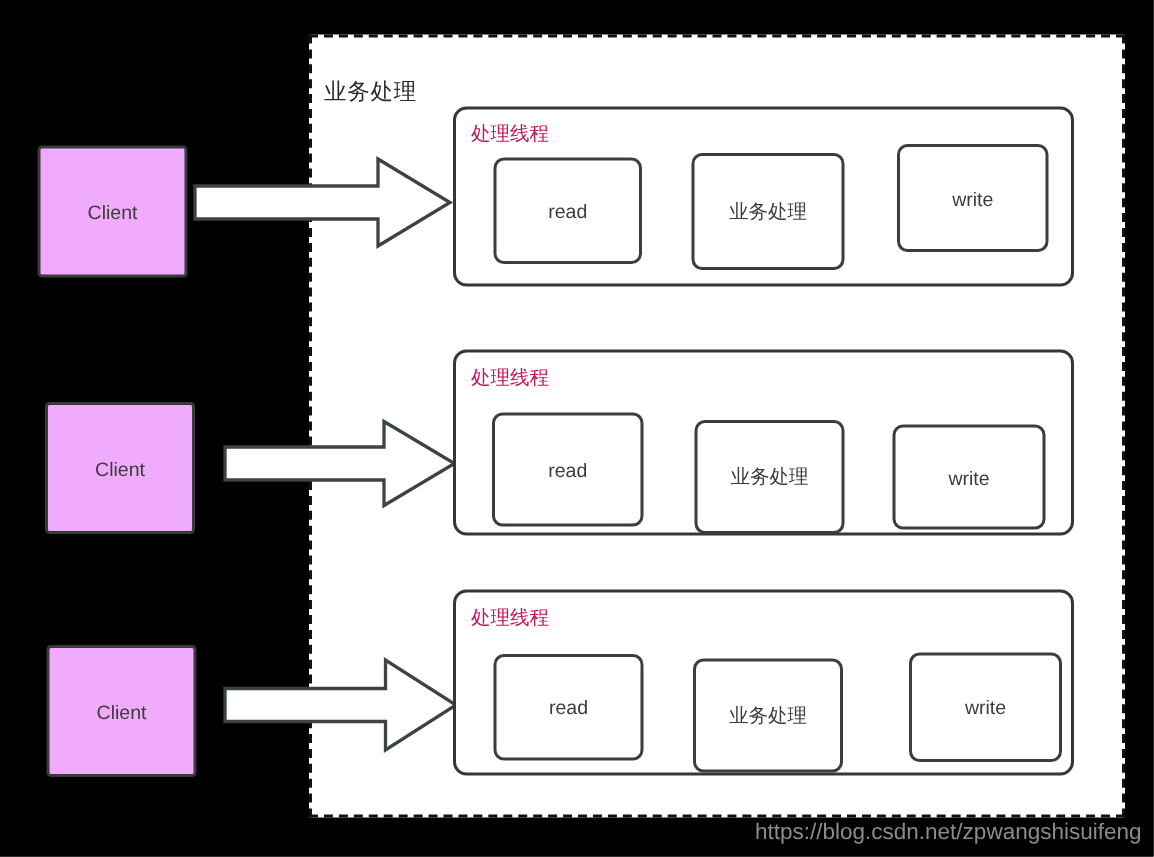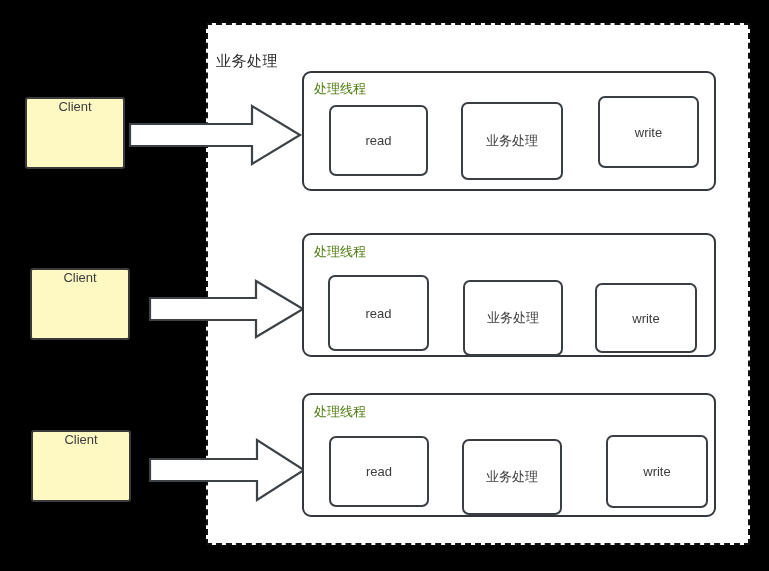--- a/index.html
+++ b/index.html
@@ -36,27 +36,27 @@
     font-size: 15px;
     color: #2b2b2b;
     letter-spacing: 0.5px;
     white-space: nowrap;
   }
 
   
   .client-box {
     position: absolute;
     width: 100px;
-    height: 72px;
-    background: #fef9c3;
+    height: 88px;
+    background: #f0abfc;
     border: 2px solid #3a3a3a;
     border-radius: 3px;
     box-sizing: border-box;
     display: flex;
-    align-items: flex-start;
+    align-items: center;
     justify-content: center;
   }
   .client-box span {
     font-size: 13px;
     color: #3c3c3c;
   }
   .client-1 { left: 25px;  top: 97px;  }
   .client-2 { left: 30px;  top: 268px; }
   .client-3 { left: 31px;  top: 430px; }
 
@@ -73,21 +73,21 @@
     border-radius: 9px;
     box-sizing: border-box;
   }
   .thread-1 { left: 302px; top: 71px;  width: 414px; height: 120px; }
   .thread-2 { left: 302px; top: 233px; width: 414px; height: 124px; }
   .thread-3 { left: 302px; top: 393px; width: 414px; height: 124px; }
 
   .thread-label {
     position: absolute;
     font-size: 13px;
-    color: #4d7c0f;
+    color: #be185d;
     white-space: nowrap;
   }
   .thread-1 .thread-label { left: 10px; top: 7px; }
   .thread-2 .thread-label { left: 10px; top: 8px; }
   .thread-3 .thread-label { left: 10px; top: 8px; }
 
   
   .stage-box {
     position: absolute;
     background: #ffffff;
@@ -189,14 +189,15 @@
       <span>read</span>
     </div>
     <div class="stage-box r3-proc">
       <span>业务处理</span>
     </div>
     <div class="stage-box r3-write">
       <span>write</span>
     </div>
   </div>
 
+  <div class="watermark">https://blog.csdn.net/zpwangshisuifeng</div>
 
 </div>
 
 </body></html>

